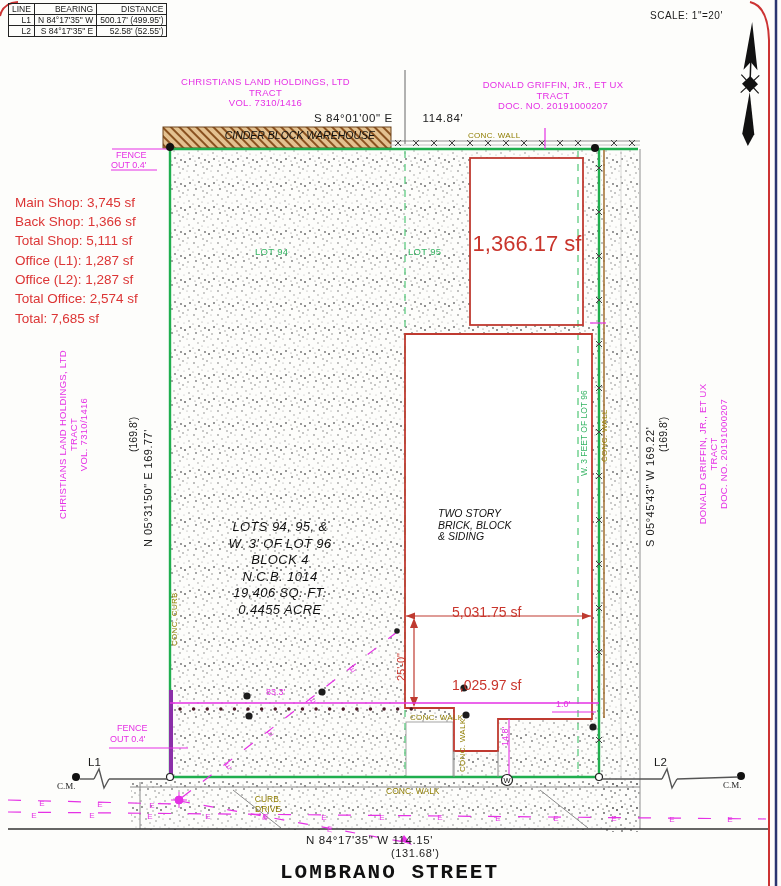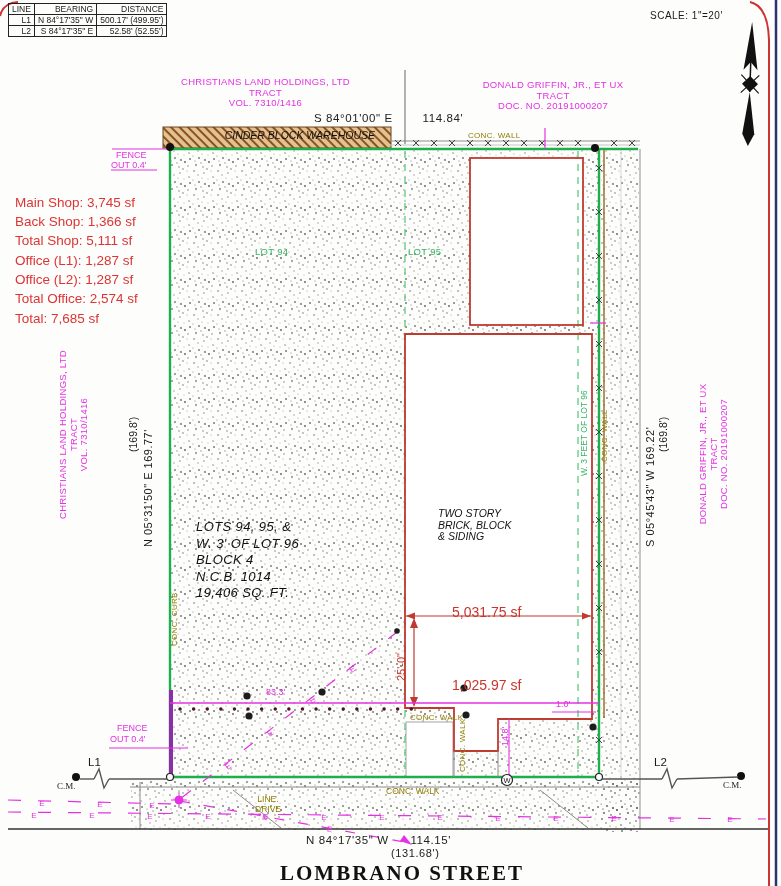--- a/index.html
+++ b/index.html
@@ -18,26 +18,26 @@
   .cad8{font-size:8px;letter-spacing:.3px}
   .bear{font-size:11.5px;letter-spacing:.6px;color:#222}
   .serif{font-family:"Liberation Serif",serif}
   
   table.lt{position:absolute;left:8px;top:3px;border-collapse:collapse;font-size:8.5px}
   table.lt td,table.lt th{border:1px solid #222;padding:0 3px;height:10px;font-weight:normal;text-align:right;white-space:nowrap}
   
   .summary{position:absolute;left:15px;top:193px;font-size:13.5px;color:#dc3535;line-height:19px}
   .summary .gap{margin-top:1px}
   
-  .desc{position:absolute;left:196px;top:519px;width:168px;
+  .desc{position:absolute;left:196px;top:519px;width:168px;text-align:center;
         font-style:italic;font-size:13px;line-height:16.5px;letter-spacing:.4px;color:#111}
   .bstory{position:absolute;left:438px;top:508px;width:122px;
         font-style:italic;font-size:10.5px;line-height:11.5px;color:#111}
   .barea{position:absolute;color:#c9352c}
-  .lomb{position:absolute;left:280px;top:861px;font-family:Liberation Serif, serif;
+  .lomb{position:absolute;left:280px;top:861px;font-family:Liberation Mono, monospace;
         font-weight:bold;font-size:21px;letter-spacing:2px;color:#111}
 </style>
 </head>
 <body>
 
 <div class="sheet">
 
   <svg width="781" height="886" viewBox="0 0 781 886">
     <defs>
       <pattern id="stip" width="24" height="24" patternUnits="userSpaceOnUse">
@@ -286,59 +286,61 @@
     <div>Total Shop: 5,111 sf</div>
     <div class="gap">Office (L1): 1,287 sf</div>
     <div>Office (L2): 1,287 sf</div>
     <div>Total Office: 2,574 sf</div>
     <div class="gap">Total: 7,685 sf</div>
   </div>
 
   <div class="t grn cad9" style="left:255px;top:247px">LOT 94</div>
   <div class="t grn cad9" style="left:408px;top:247px">LOT 95</div>
 
+  <div class="t barea" style="left:470px;top:232px;width:114px;text-align:center;font-size:22px">1,366.17 sf</div>
 
   <div class="desc">
     <div>LOTS 94, 95, &amp;</div>
     <div>W. 3' OF LOT 96</div>
     <div>BLOCK 4</div>
     <div>N.C.B. 1014</div>
     <div>19,406 SQ. FT.</div>
+    <div>0.4455 ACRE</div>
   </div>
 
   <div class="bstory">
     <div>TWO STORY</div>
     <div>BRICK, BLOCK</div>
     <div>&amp; SIDING</div>
   </div>
 
   <div class="t barea" style="left:452px;top:605px;font-size:14px">5,031.75 sf</div>
   <div class="t barea" style="left:452px;top:678px;font-size:14px">1,025.97 sf</div>
 
   <div class="t mag" style="left:266px;top:687px;font-size:9px">83.3'</div>
   <div class="t mag" style="left:556px;top:699px;font-size:9px">1.0'</div>
 
   <div class="t mag" style="left:117px;top:723px;font-size:9px">FENCE</div>
   <div class="t mag" style="left:110px;top:734px;font-size:9px">OUT 0.4'</div>
 
   <div class="t olv cad8" style="left:410px;top:714px">CONC. WALK</div>
   <div class="t olv" style="left:386px;top:787px;font-size:8.5px">CONC. WALK</div>
   <div class="t olv ctr" style="left:246px;top:795px;width:44px;font-size:8.5px">
-    <div>LINE.</div>
+    <div>CURB.</div>
     <div>DRIVE</div>
   </div>
 
   <div class="t" style="left:88px;top:756px;font-size:11.5px">L1</div>
   <div class="t" style="left:654px;top:756px;font-size:11.5px">L2</div>
   <div class="t serif" style="left:57px;top:781px;font-size:9px">C.M.</div>
   <div class="t serif" style="left:723px;top:780px;font-size:9px">C.M.</div>
 
   <div class="t bear" style="left:306px;top:834px">
     <span>N 84°17'35" W</span>
-    <span style="margin-left:18px">114.15'</span>
+    <span style="">114.15'</span>
   </div>
   <div class="t bear" style="left:391px;top:847px;font-size:11px">(131.68')</div>
 
   <div class="lomb">LOMBRANO STREET</div>
 
   <div class="t ctr mag cad9 rot" style="left:58px;top:522px;width:175px">
     <div>CHRISTIANS LAND HOLDINGS, LTD</div>
     <div>TRACT</div>
     <div>VOL. 7310/1416</div>
   </div>

